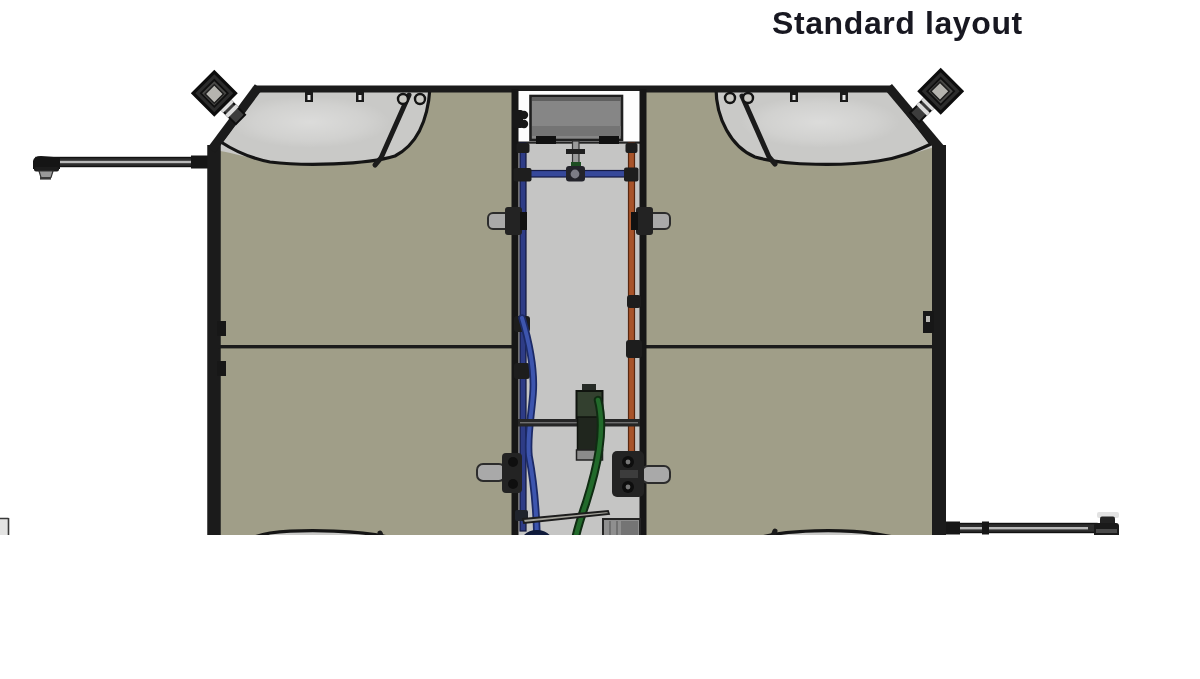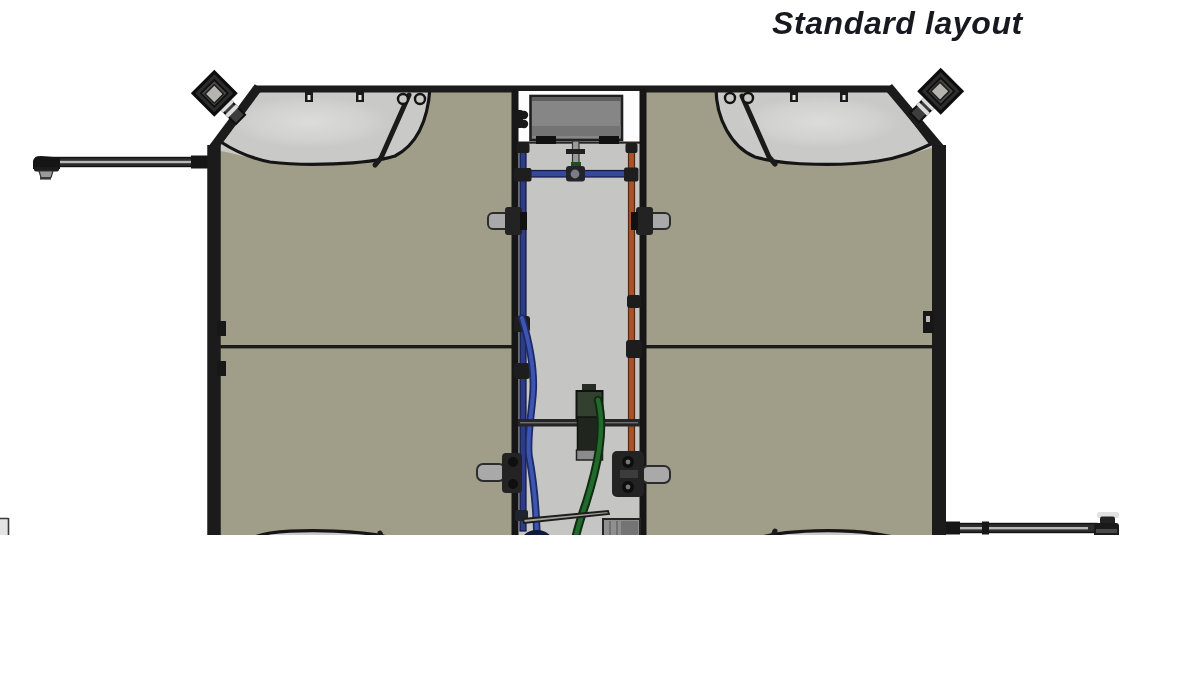--- a/index.html
+++ b/index.html
@@ -1,17 +1,17 @@
 <!DOCTYPE html>
 <html><head>
 <meta charset="utf-8">
 <style>
   html,body{margin:0;padding:0;background:#ffffff;}
   .page{position:relative;width:1200px;height:535px;background:#ffffff;overflow:hidden;
-        font-family:"Liberation Sans", sans-serif;font-style:italic;}
+        font-family:"Liberation Sans", sans-serif;}
   svg{position:absolute;left:0;top:0;}
 </style>
 </head>
 <body>
 <div class="page">
 <svg width="1200" height="679" viewBox="0 0 1200 679">
 <defs>
   <radialGradient id="soft">
     <stop offset="0%" stop-color="#ffffff" stop-opacity="0.35"></stop>
     <stop offset="70%" stop-color="#ffffff" stop-opacity="0.15"></stop>

